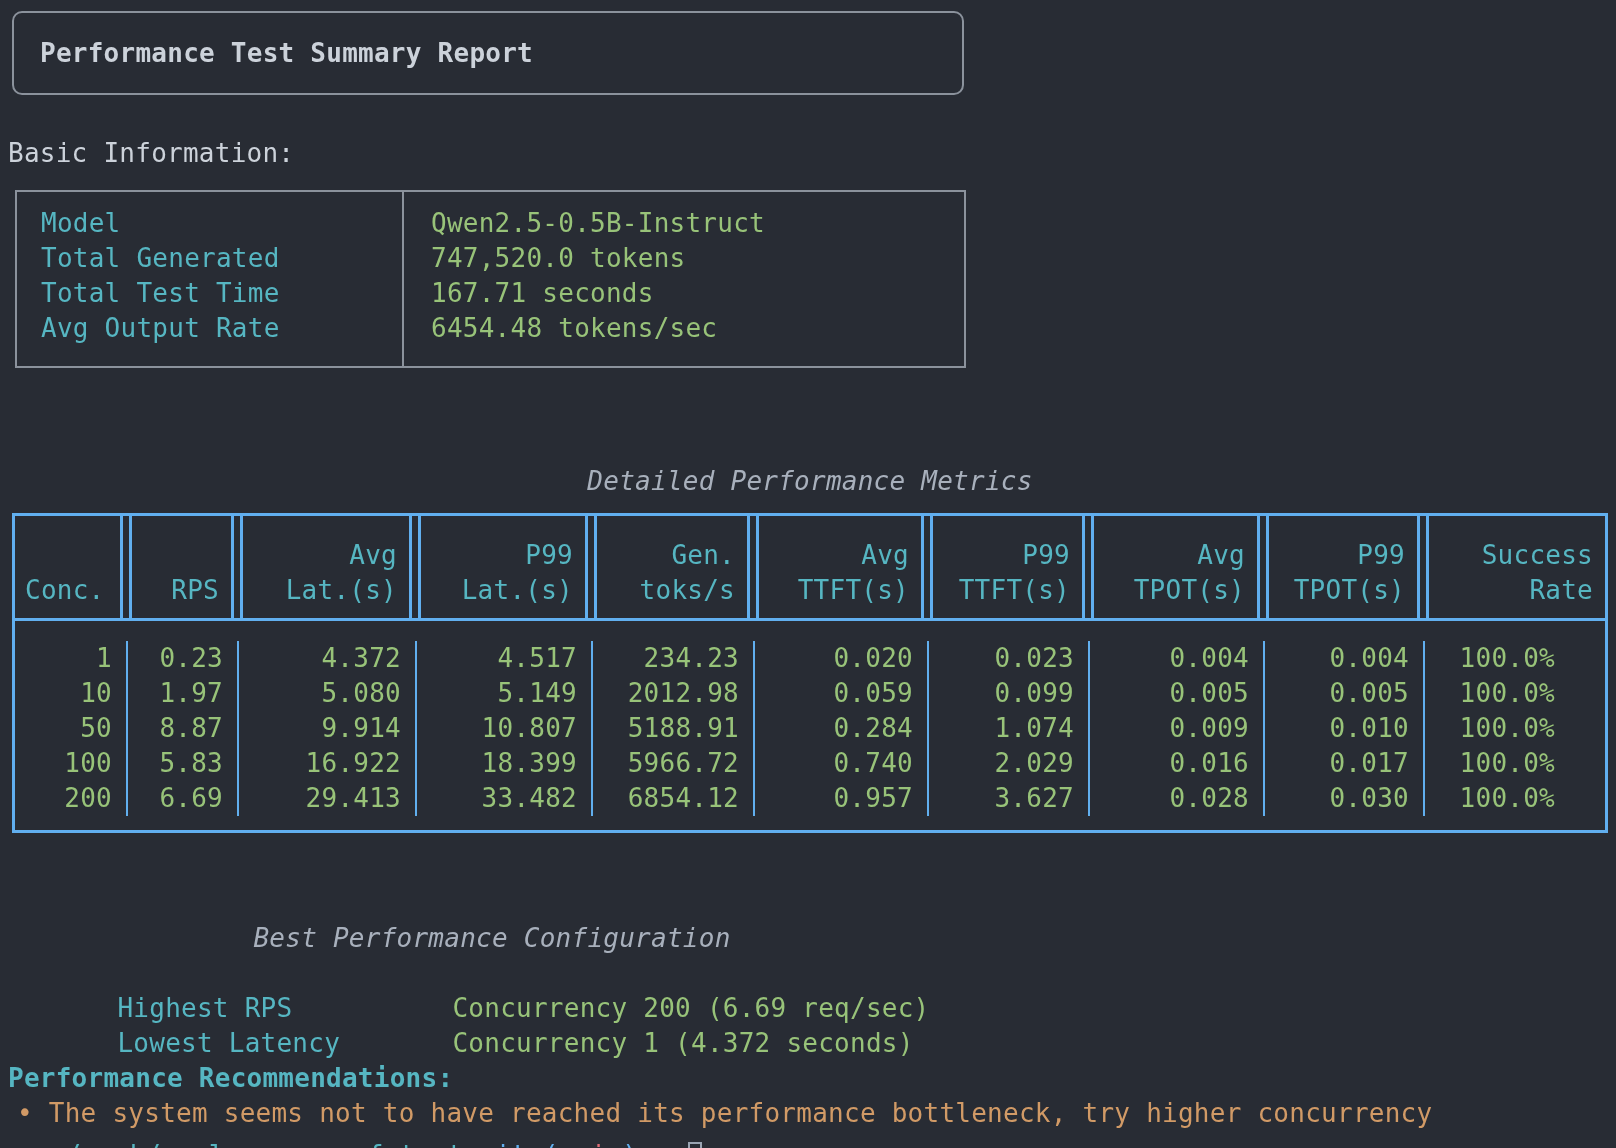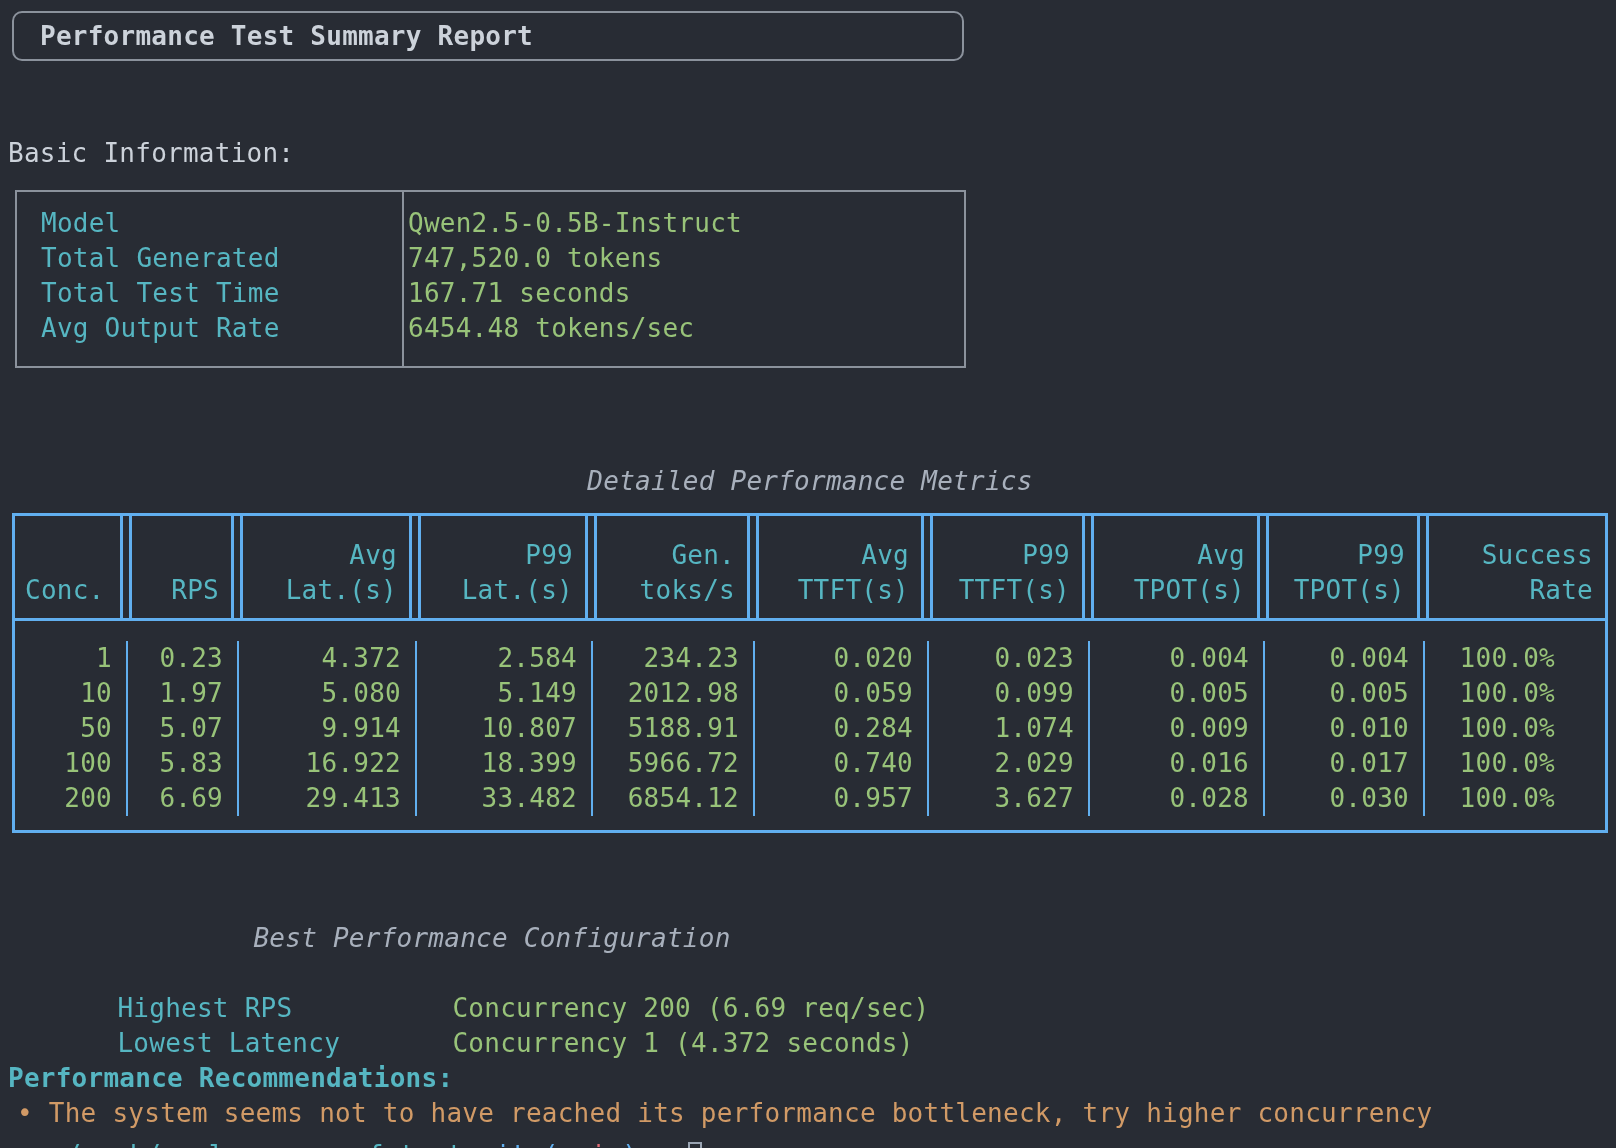--- a/index.html
+++ b/index.html
@@ -8,36 +8,36 @@
     background:#282c34;
     font-family:"DejaVu Sans Mono","Liberation Mono",monospace;
     font-size:26px;line-height:35px;letter-spacing:0.25px;
     color:#ccd2da;
   }
   .abs{position:absolute;}
   .grayit{color:#a8b0bc;font-style:italic;}
 
   
   .title-panel{
-    left:12px;top:11px;width:952px;height:50px;box-sizing:border-box;
+    left:12px;top:11px;width:952px;height:84px;box-sizing:border-box;
     border:2px solid #8b929c;border-radius:10px;
     display:flex;align-items:center;padding-left:26px;
     font-weight:700;color:#ccd2da;
   }
 
   
   .basic-panel{
     left:15px;top:190px;width:951px;height:178px;box-sizing:border-box;
     border:2px solid #8b929c;
   }
   .basic-divider{position:absolute;left:385px;top:0;bottom:0;width:2px;background:#8b929c;}
   .basic-col{position:absolute;top:14px;}
   .basic-col div{height:35px;white-space:pre;}
   .basic-labels{left:24px;color:#56b6c2;}
-  .basic-values{left:391px;color:#98c379;}
+  .basic-values{left:414px;color:#98c379;}
 
   
   .metrics-title{left:12px;top:464px;width:1596px;text-align:center;}
   .metrics-table{
     left:12px;top:513px;width:1596px;box-sizing:border-box;
     border:3px solid #61afef;
   }
   .mt-header{display:flex;height:105px;border-bottom:3px solid #61afef;box-sizing:border-box;}
   .hcell{
     box-sizing:border-box;border-left:3px solid #61afef;border-right:3px solid #61afef;
@@ -117,33 +117,33 @@
         <div class="bcol" style="width: 111px;">
           <div>1</div>
           <div>10</div>
           <div>50</div>
           <div>100</div>
           <div>200</div>
         </div>
         <div class="bcol" style="width: 111px;">
           <div>0.23</div>
           <div>1.97</div>
-          <div>5.07</div>
+          <div>8.87</div>
           <div>5.83</div>
           <div>6.69</div>
         </div>
         <div class="bcol" style="width: 178px;">
           <div>4.372</div>
           <div>5.080</div>
           <div>9.914</div>
           <div>16.922</div>
           <div>29.413</div>
         </div>
         <div class="bcol" style="width: 176px;">
-          <div>2.584</div>
+          <div>4.517</div>
           <div>5.149</div>
           <div>10.807</div>
           <div>18.399</div>
           <div>33.482</div>
         </div>
         <div class="bcol" style="width: 162px;">
           <div>234.23</div>
           <div>2012.98</div>
           <div>5188.91</div>
           <div>5966.72</div>

